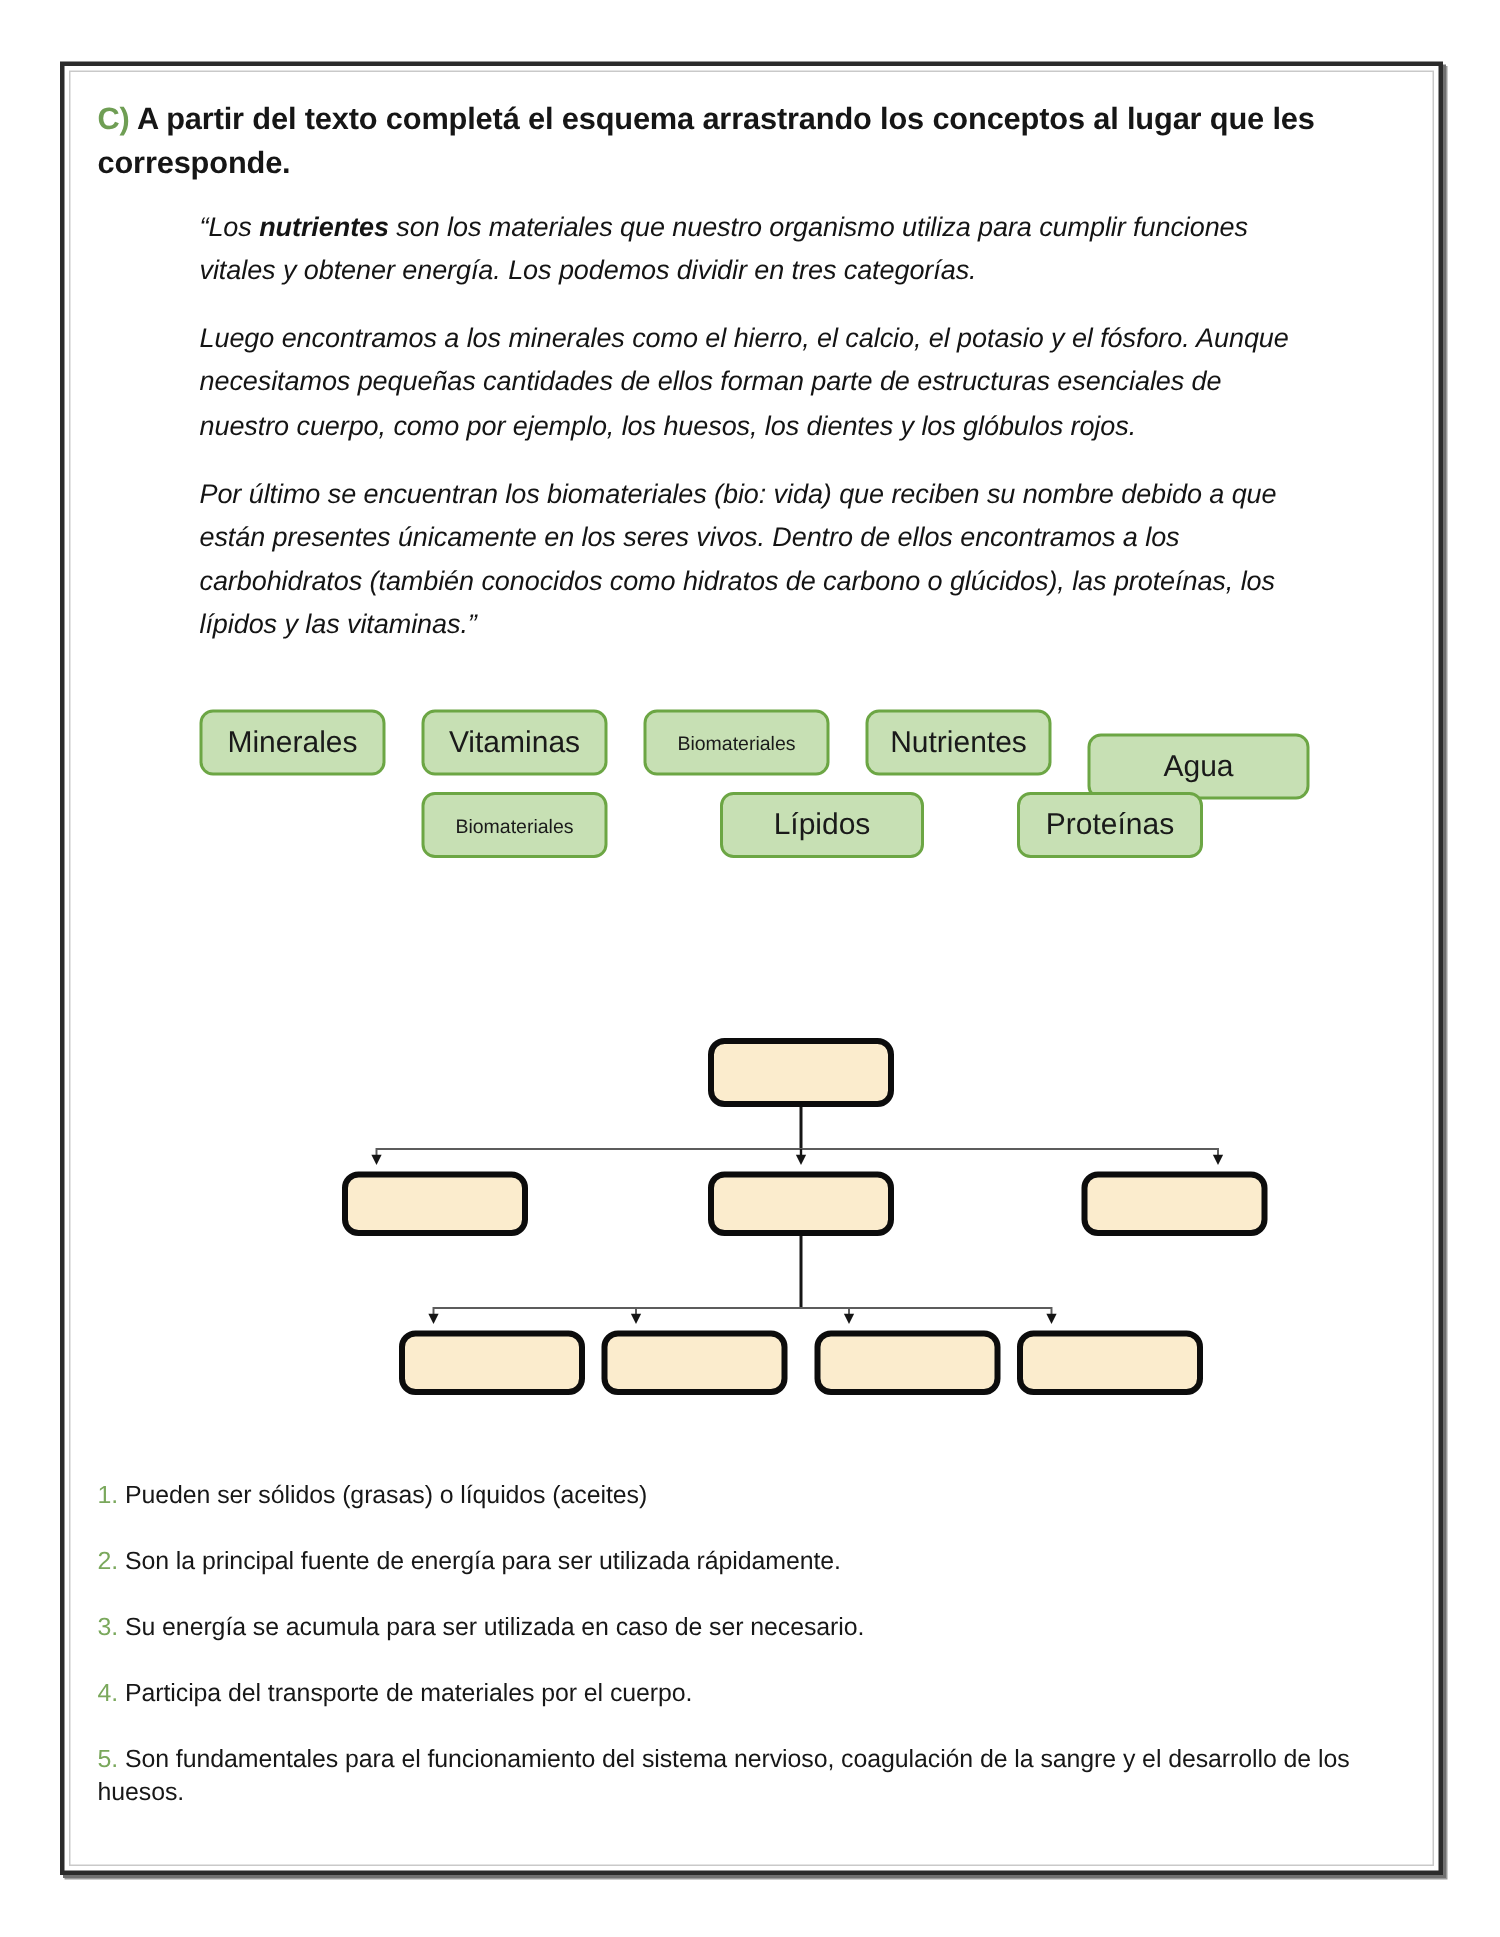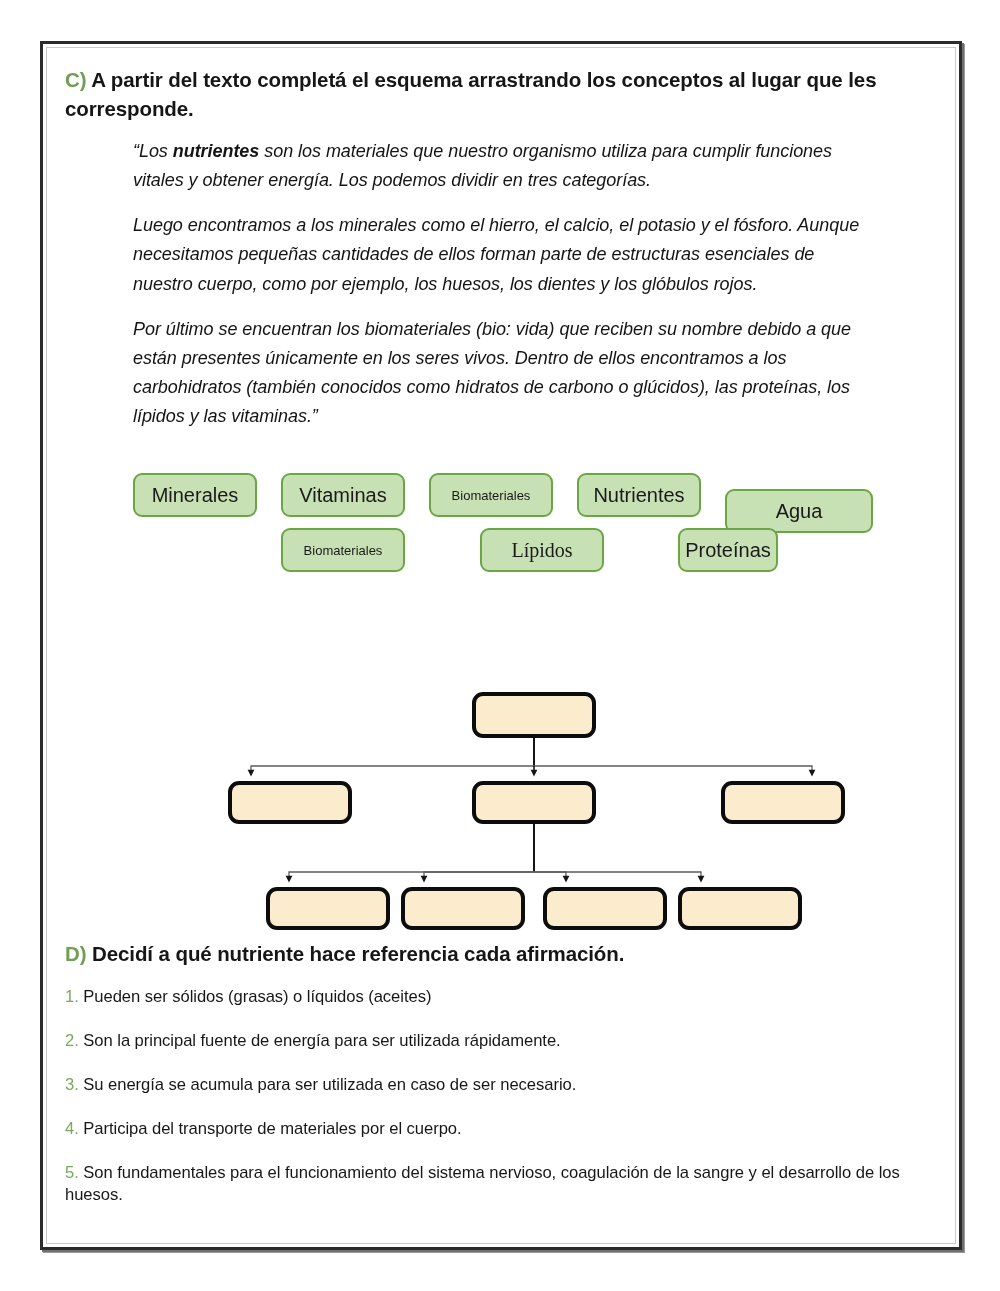--- a/index.html
+++ b/index.html
@@ -179,24 +179,24 @@
         </div>
         <div class="chip" style="left: 444px; top: 0px; width: 124px;">
           <span>Nutrientes</span>
         </div>
         <div class="chip" style="left: 592px; top: 16px; width: 148px;">
           <span>Agua</span>
         </div>
         <div class="chip small" style="left: 148px; top: 55px; width: 124px;">
           <span>Biomateriales</span>
         </div>
-        <div class="chip" style="left: 347px; top: 55px; width: 124px; font-family: Liberation Serif, serif;">
+        <div class="chip" style="left: 347px; top: 55px; width: 136px;">
           <span>Lípidos</span>
         </div>
-        <div class="chip" style="left: 545px; top: 55px; width: 100px;">
+        <div class="chip" style="left: 545px; top: 55px; width: 124px;">
           <span>Proteínas</span>
         </div>
       </div>
 
     <div id="diagram">
       <svg width="880" height="300">
         <defs>
           <marker id="arrow" markerWidth="9" markerHeight="9" refX="3.6" refY="4" orient="auto" markerUnits="userSpaceOnUse">
             <path d="M0.4,0.6 L7.2,4 L0.4,7.4 z" fill="#151515"></path>
           </marker>
@@ -216,24 +216,20 @@
     <div class="drop-box" style="left: 407px; top: 52px; width: 124px; height: 46px;"><span></span></div>
         <div class="drop-box" style="left: 163px; top: 141px; width: 124px; height: 43px;"><span></span></div>
         <div class="drop-box" style="left: 407px; top: 141px; width: 124px; height: 43px;"><span></span></div>
         <div class="drop-box" style="left: 656px; top: 141px; width: 124px; height: 43px;"><span></span></div>
         <div class="drop-box" style="left: 201px; top: 247px; width: 124px; height: 43px;"><span></span></div>
         <div class="drop-box" style="left: 336px; top: 247px; width: 124px; height: 43px;"><span></span></div>
         <div class="drop-box" style="left: 478px; top: 247px; width: 124px; height: 43px;"><span></span></div>
         <div class="drop-box" style="left: 613px; top: 247px; width: 124px; height: 43px;"><span></span></div>
       </div>
 
-    <div id="heading-d" class="section-heading">
-      <span class="section-letter">D)</span>
-      <span>Decidí a qué nutriente hace referencia cada afirmación.</span>
-    </div>
 
     <div id="statement-list">
         <div class="statement"><span class="statement-num">1.</span><span> Pueden ser sólidos (grasas) o líquidos (aceites)</span></div>
         <div class="statement"><span class="statement-num">2.</span><span> Son la principal fuente de energía para ser utilizada rápidamente.</span></div>
         <div class="statement"><span class="statement-num">3.</span><span> Su energía se acumula para ser utilizada en caso de ser necesario.</span></div>
         <div class="statement"><span class="statement-num">4.</span><span> Participa del transporte de materiales por el cuerpo.</span></div>
         <div class="statement"><span class="statement-num">5.</span><span> Son fundamentales para el funcionamiento del sistema nervioso, coagulación de la sangre y el desarrollo de los huesos.</span></div>
       </div>
 
   </div>

